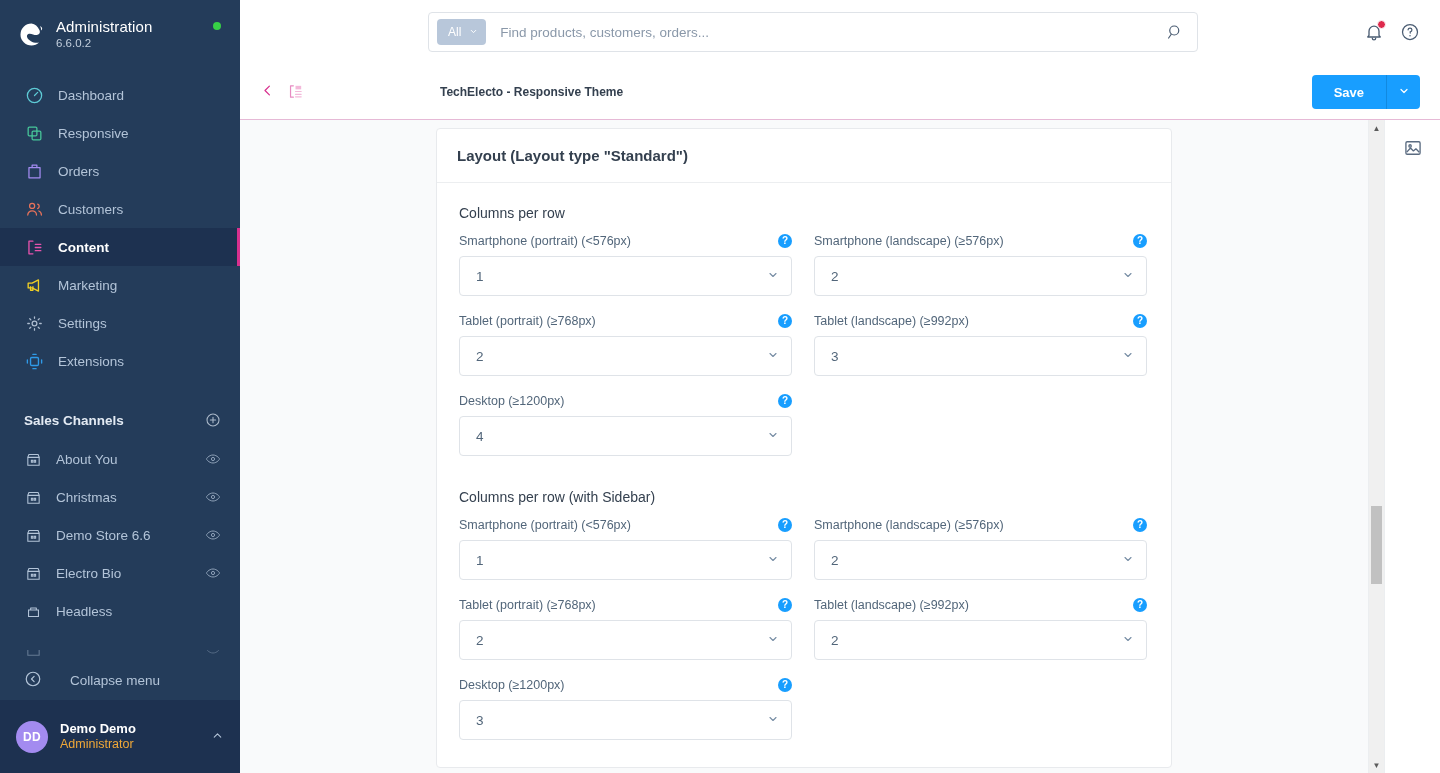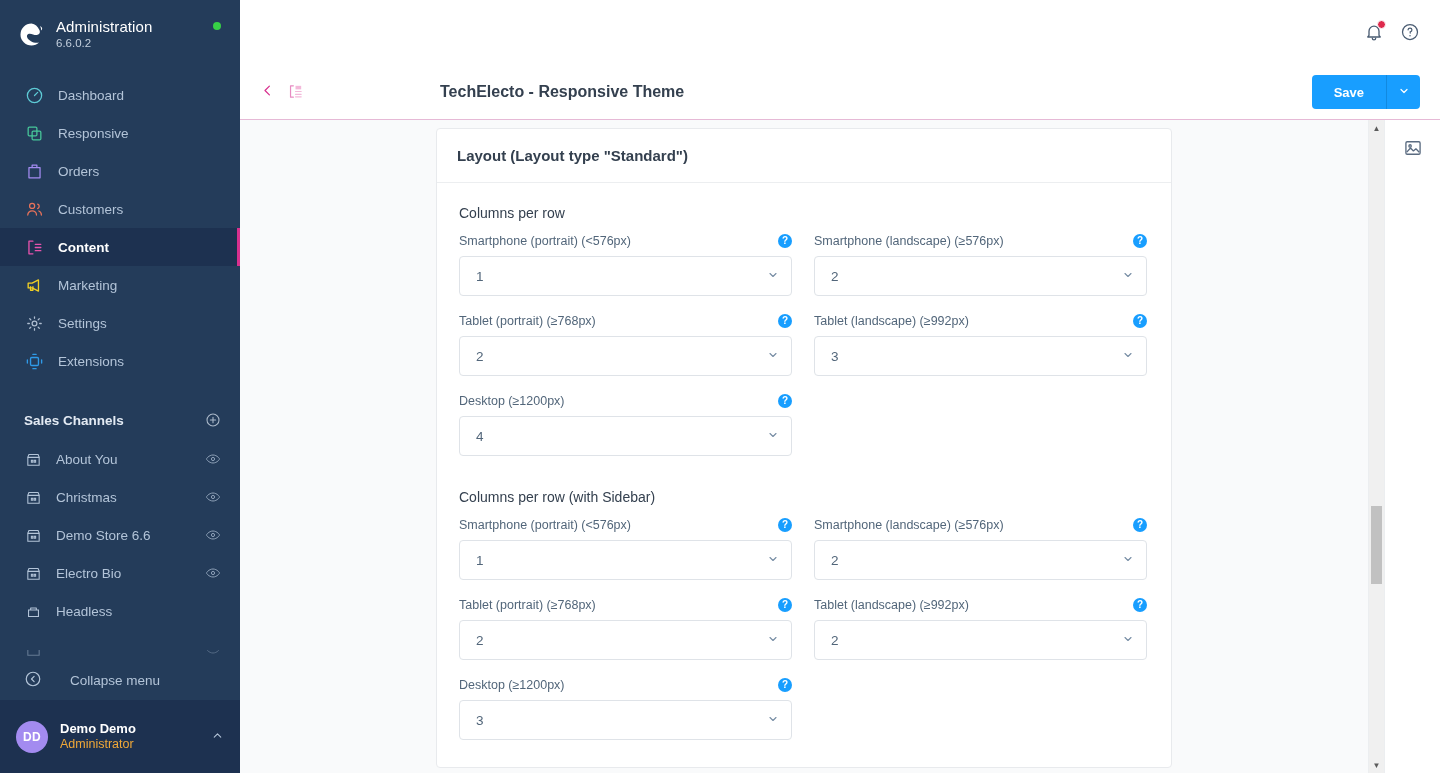--- a/index.html
+++ b/index.html
@@ -128,21 +128,21 @@
   .smartbar {
     height: 56px; flex: 0 0 56px; background: #fff;
     border-bottom: 1px solid #e6b9d6;
     display: flex; align-items: center; position: relative;
     padding: 0 20px 0 20px;
   }
   .sbar-left { display: flex; align-items: center; gap: 12px; width: 170px; }
   .sbar-back { color: #d8308e; font-size: 17px; cursor: pointer; line-height: 1; }
   .sbar-ico { width: 18px; height: 18px; cursor: pointer; }
   .sbar-title {
-    font-size: 16px; font-weight: bold; color: #34404f;
+    font-size: 12px; font-weight: bold; color: #34404f;
     margin-left: 10px;
   }
   .sbar-right { position: absolute; right: 20px; top: 11px; display: flex; margin-left: 36px; }
   .btn-save {
     background: #189eff; color: #fff; border: none;
     height: 34px; padding: 0 22px; font-size: 13px; font-weight: bold;
     border-radius: 4px 0 0 4px; cursor: pointer;
     font-family: "Liberation Sans", sans-serif;
   }
   .btn-save-caret {
@@ -444,20 +444,37 @@
         <svg width="13" height="13" viewBox="0 0 24 24" fill="none" stroke="#b3c4d8" stroke-width="2">
             <path d="M6 15l6-6 6 6" stroke-linecap="round" stroke-linejoin="round"></path>
           </svg>
       </span>
     </div>
   </aside>
 
   <div class="main">
 
     <div class="topbar">
+      <div class="search-wrap">
+        <div class="search-scope">
+          <span>All</span>
+          <span>
+            <svg width="9" height="9" viewBox="0 0 24 24" fill="none" stroke="#fff" stroke-width="2.6">
+                <path d="M6 9l6 6 6-6" stroke-linecap="round" stroke-linejoin="round"></path>
+              </svg>
+          </span>
+        </div>
+        <input class="search-input" type="text" placeholder="Find products, customers, orders..." style="">
+        <span class="search-go">
+          <svg width="18" height="18" viewBox="0 0 24 24" fill="none" stroke="#4a5c72" stroke-width="1.6">
+              <circle cx="11" cy="10" r="6"></circle>
+              <path d="M7 15l-3.5 5" stroke-linecap="round"></path>
+            </svg>
+        </span>
+      </div>
       <div class="topbar-right">
         <span class="tb-icon">
           <svg width="20" height="20" viewBox="0 0 24 24" fill="none" stroke="#4a5c72" stroke-width="1.6">
               <path d="M18 16V11a6 6 0 1 0-12 0v5l-1.5 2h15L18 16z" stroke-linejoin="round"></path>
               <path d="M10 19.5a2 2 0 0 0 4 0" stroke-linecap="round"></path>
             </svg>
           <span class="notif-dot"></span>
         </span>
         <span class="tb-icon">
           <svg width="20" height="20" viewBox="0 0 24 24" fill="none" stroke="#4a5c72" stroke-width="1.5">

